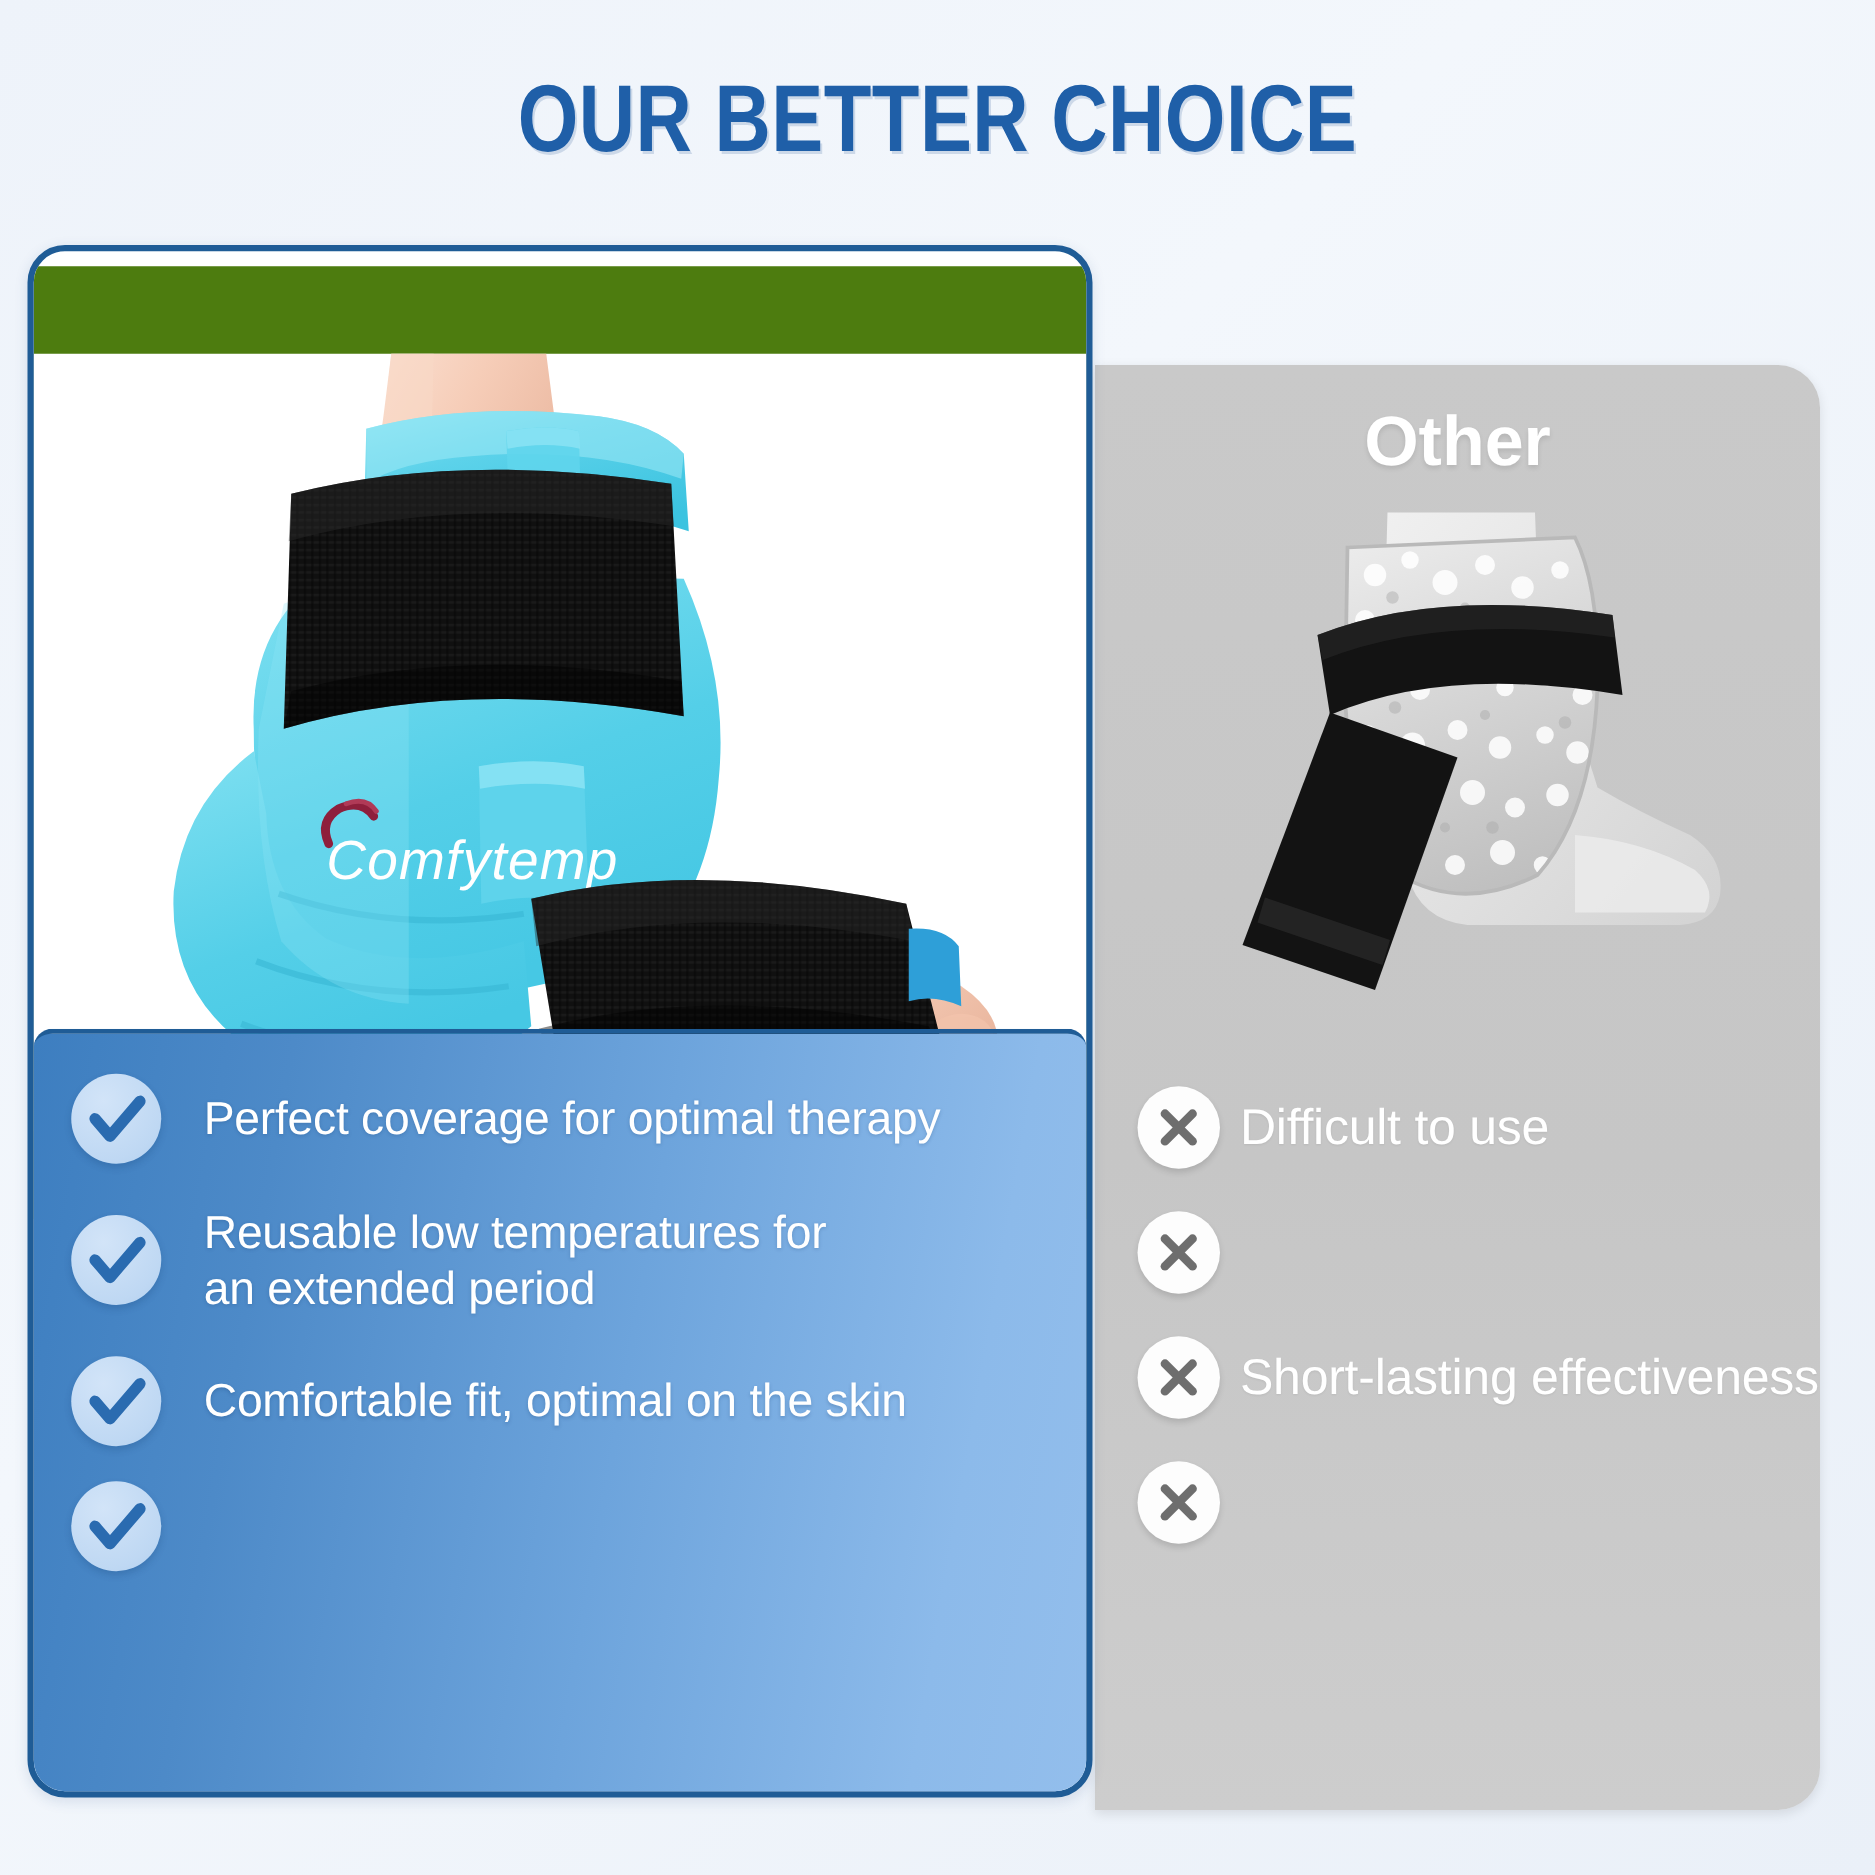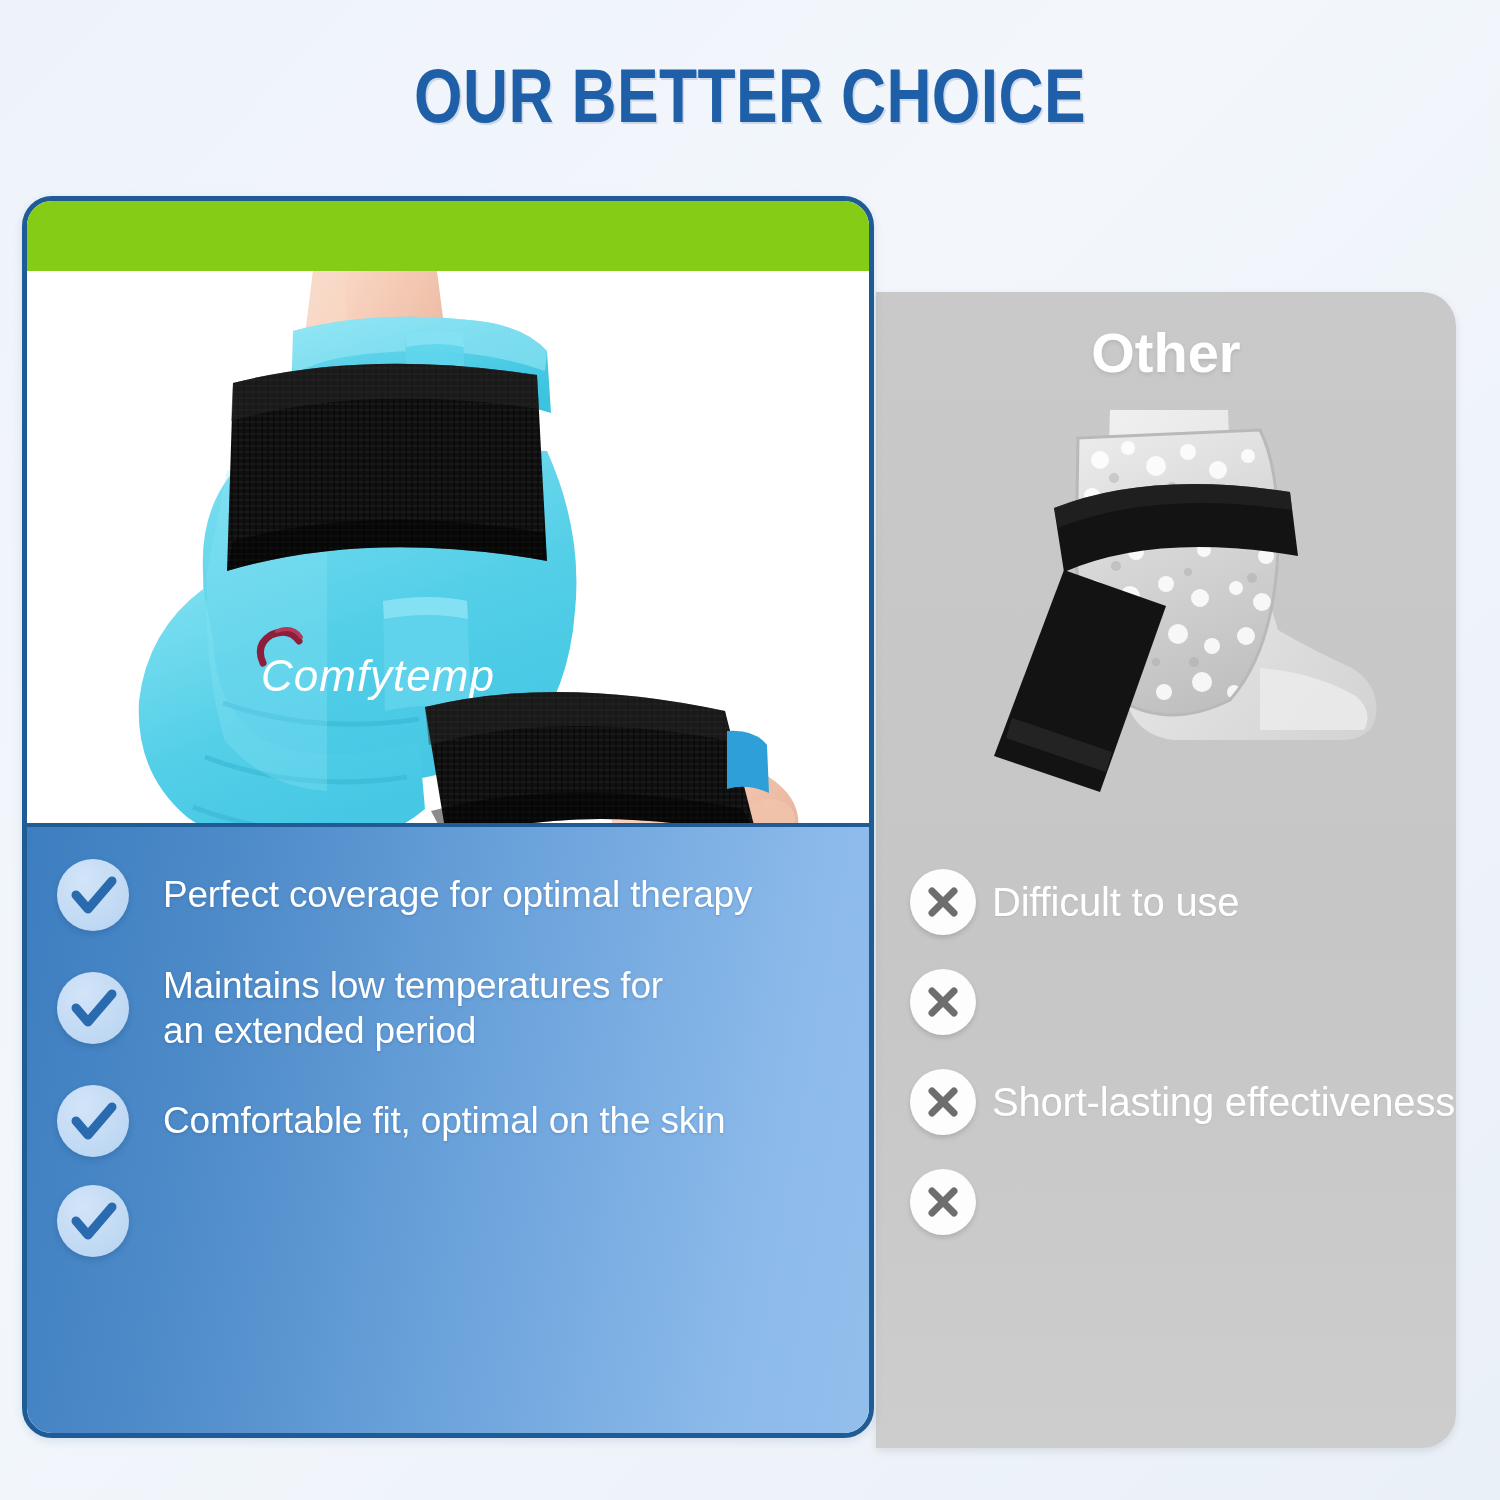--- a/index.html
+++ b/index.html
@@ -49,25 +49,26 @@
     text-shadow:0 1px 2px rgba(0,0,0,.07);
   }
 
   
   .our-card{
     position:absolute; left:22px; top:196px; width:852px; height:1242px;
     border:5px solid #1F5C96; border-radius:30px; overflow:hidden;
     background:#ffffff;
     box-shadow:0 3px 10px rgba(30,70,120,.13);
   }
-  .photo-area{ position:absolute; left:0; top:0; width:100%; height:762px; background:#84cc16; }
+  .photo-area{ position:absolute; left:0; top:12px; width:100%; height:762px; background:#4d7c0f; }
   .feature-panel{
     position:absolute; left:0; top:622px; width:100%; height:614px;
     background:linear-gradient(100deg,#3D7EC0 0%,#4D8AC8 22%,#6DA4DC 55%,#8CBAEA 85%,#93BEEC 100%);
     border-top:4px solid #1F5C96;
+    border-radius:15px;
   }
   .pro-list{ position:absolute; left:30px; top:18px; width:800px; }
   .pro-item{ display:flex; align-items:center; min-height:100px; }
   .pro-item.two-line{ min-height:126px; }
   .check-badge{
     width:72px; height:72px; border-radius:50%;
     background:radial-gradient(circle at 36% 30%,#d2e4f8 0%,#bfd8f3 70%,#b2cfee 100%);
     flex:0 0 72px; position:relative;
     box-shadow:0 3px 6px rgba(20,60,110,.22);
   }
@@ -325,21 +326,21 @@
         </span>
         <span class="pro-text">Perfect coverage for optimal therapy</span>
       </div>
 
       <div class="pro-item two-line">
         <span class="check-badge">
           <svg width="72" height="72" viewBox="0 0 72 72">
               <polyline points="19,36 31,50 55,22" fill="none" stroke="#2A6BB0" stroke-width="9" stroke-linecap="round" stroke-linejoin="round"></polyline>
             </svg>
         </span>
-        <span class="pro-text" style="white-space:pre-line">Maintains low temperatures for
+        <span class="pro-text" style="white-space:pre-line">Reusable low temperatures for
 an extended period</span>
       </div>
 
       <div class="pro-item">
         <span class="check-badge">
           <svg width="72" height="72" viewBox="0 0 72 72">
               <polyline points="19,36 31,50 55,22" fill="none" stroke="#2A6BB0" stroke-width="9" stroke-linecap="round" stroke-linejoin="round"></polyline>
             </svg>
         </span>
         <span class="pro-text">Comfortable fit, optimal on the skin</span>

